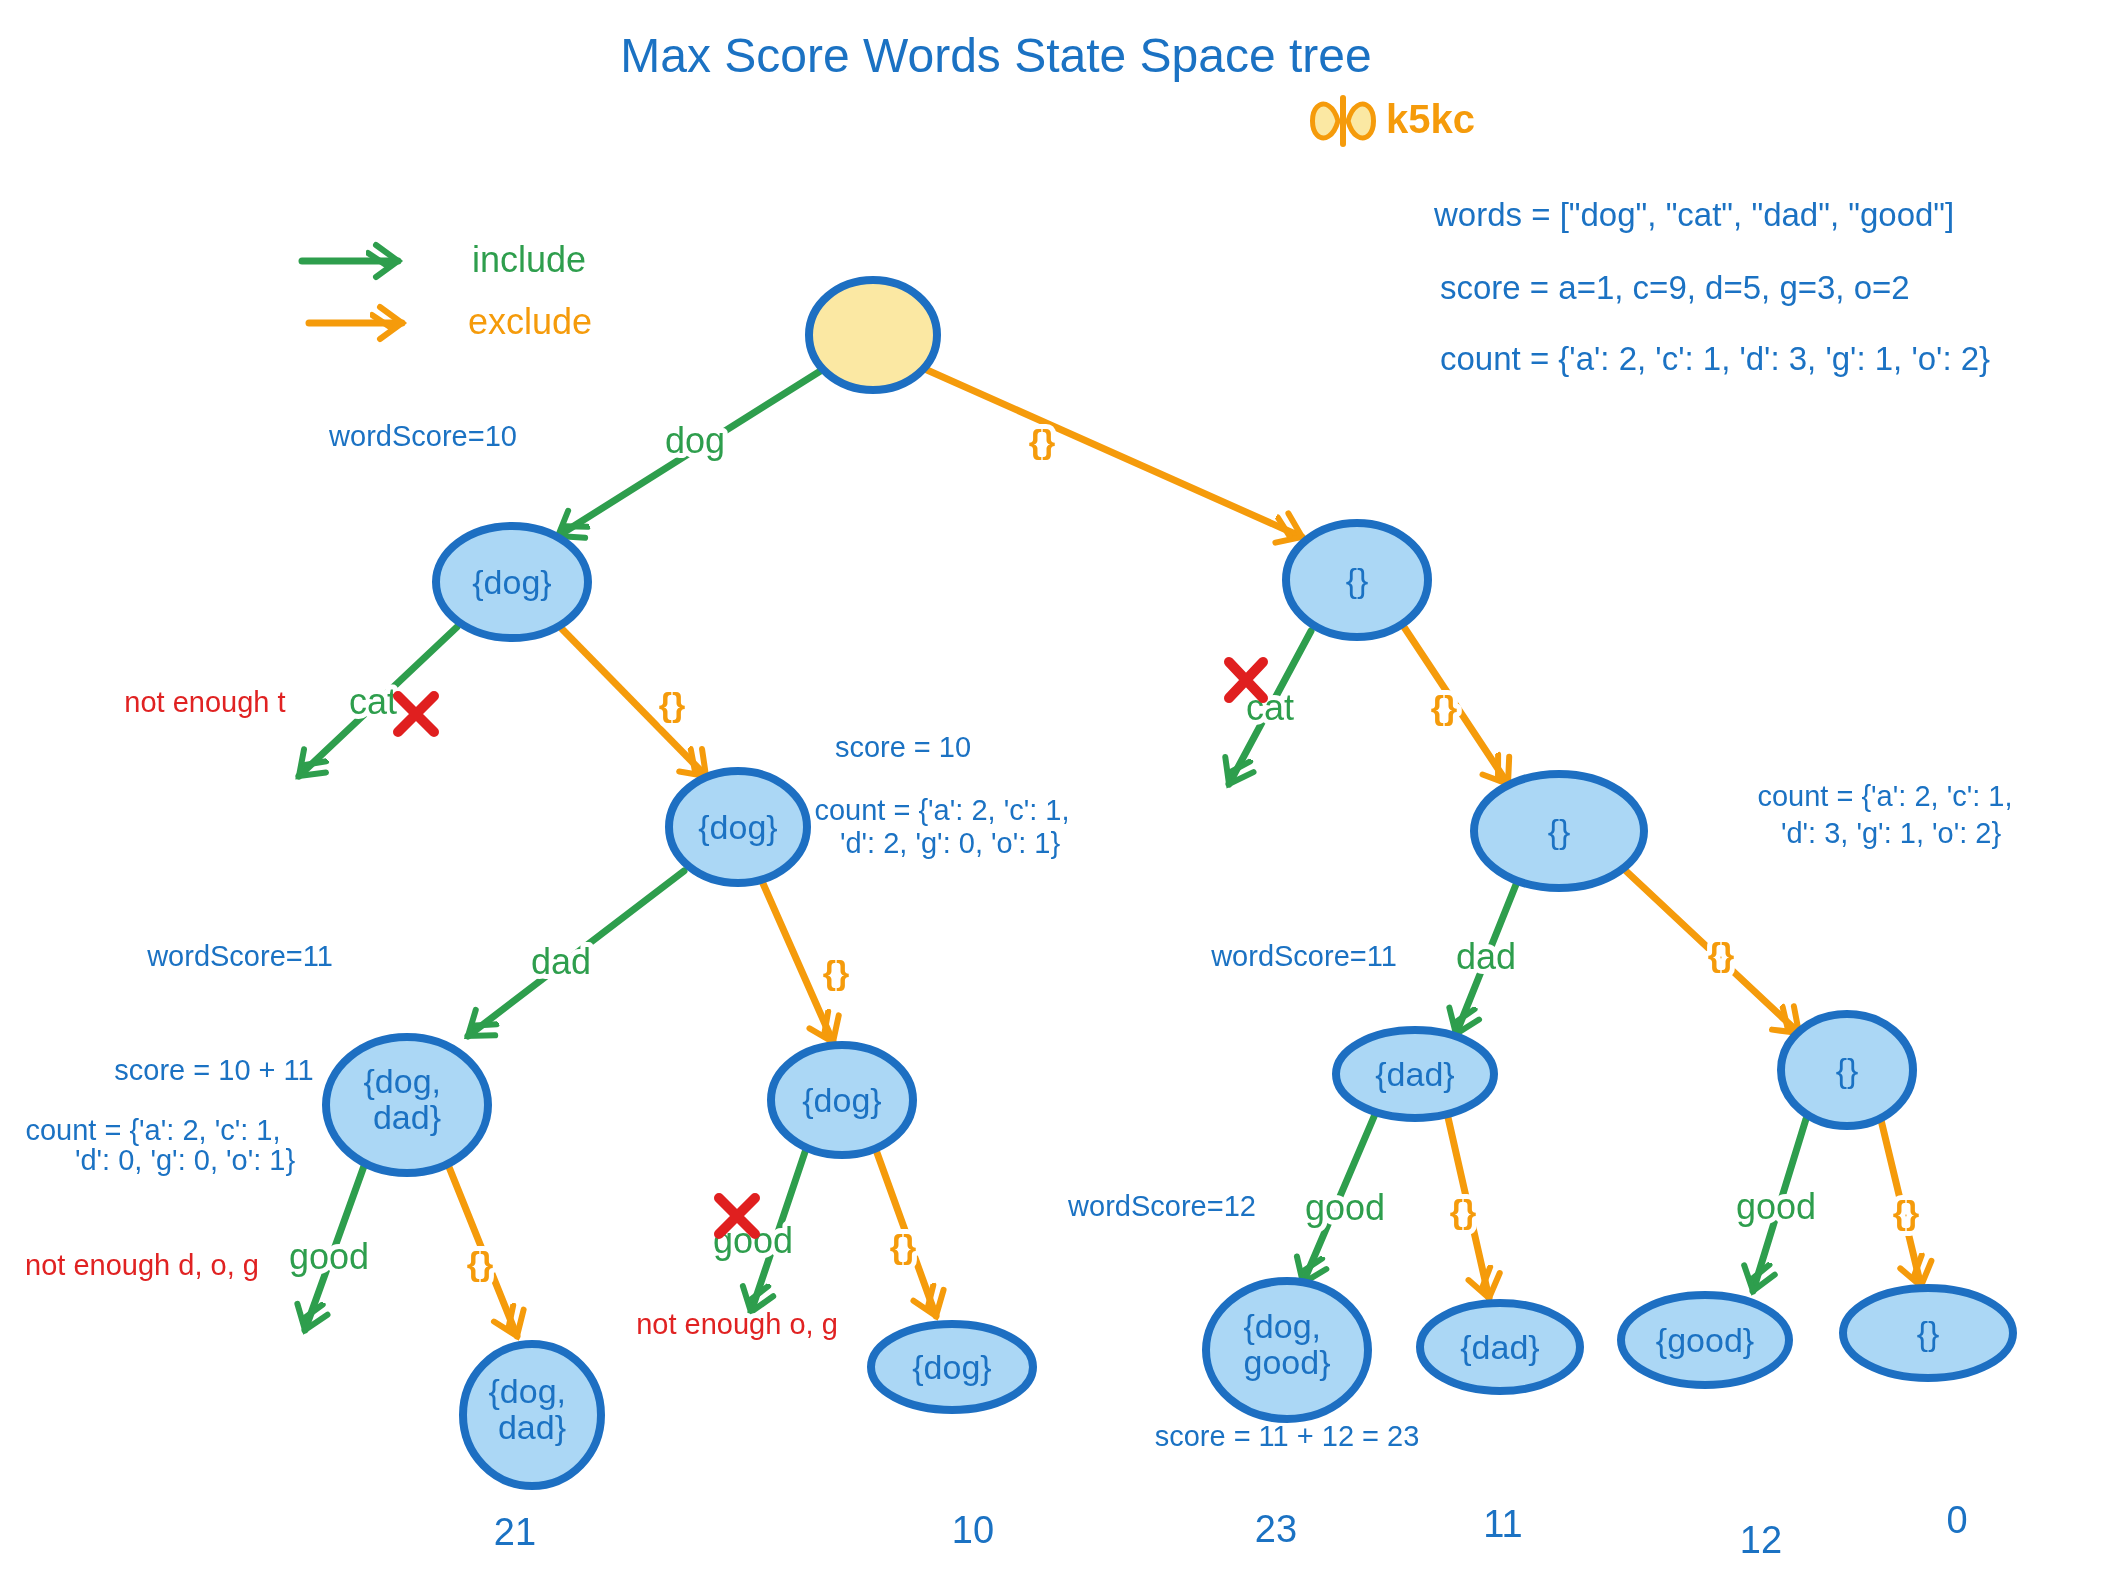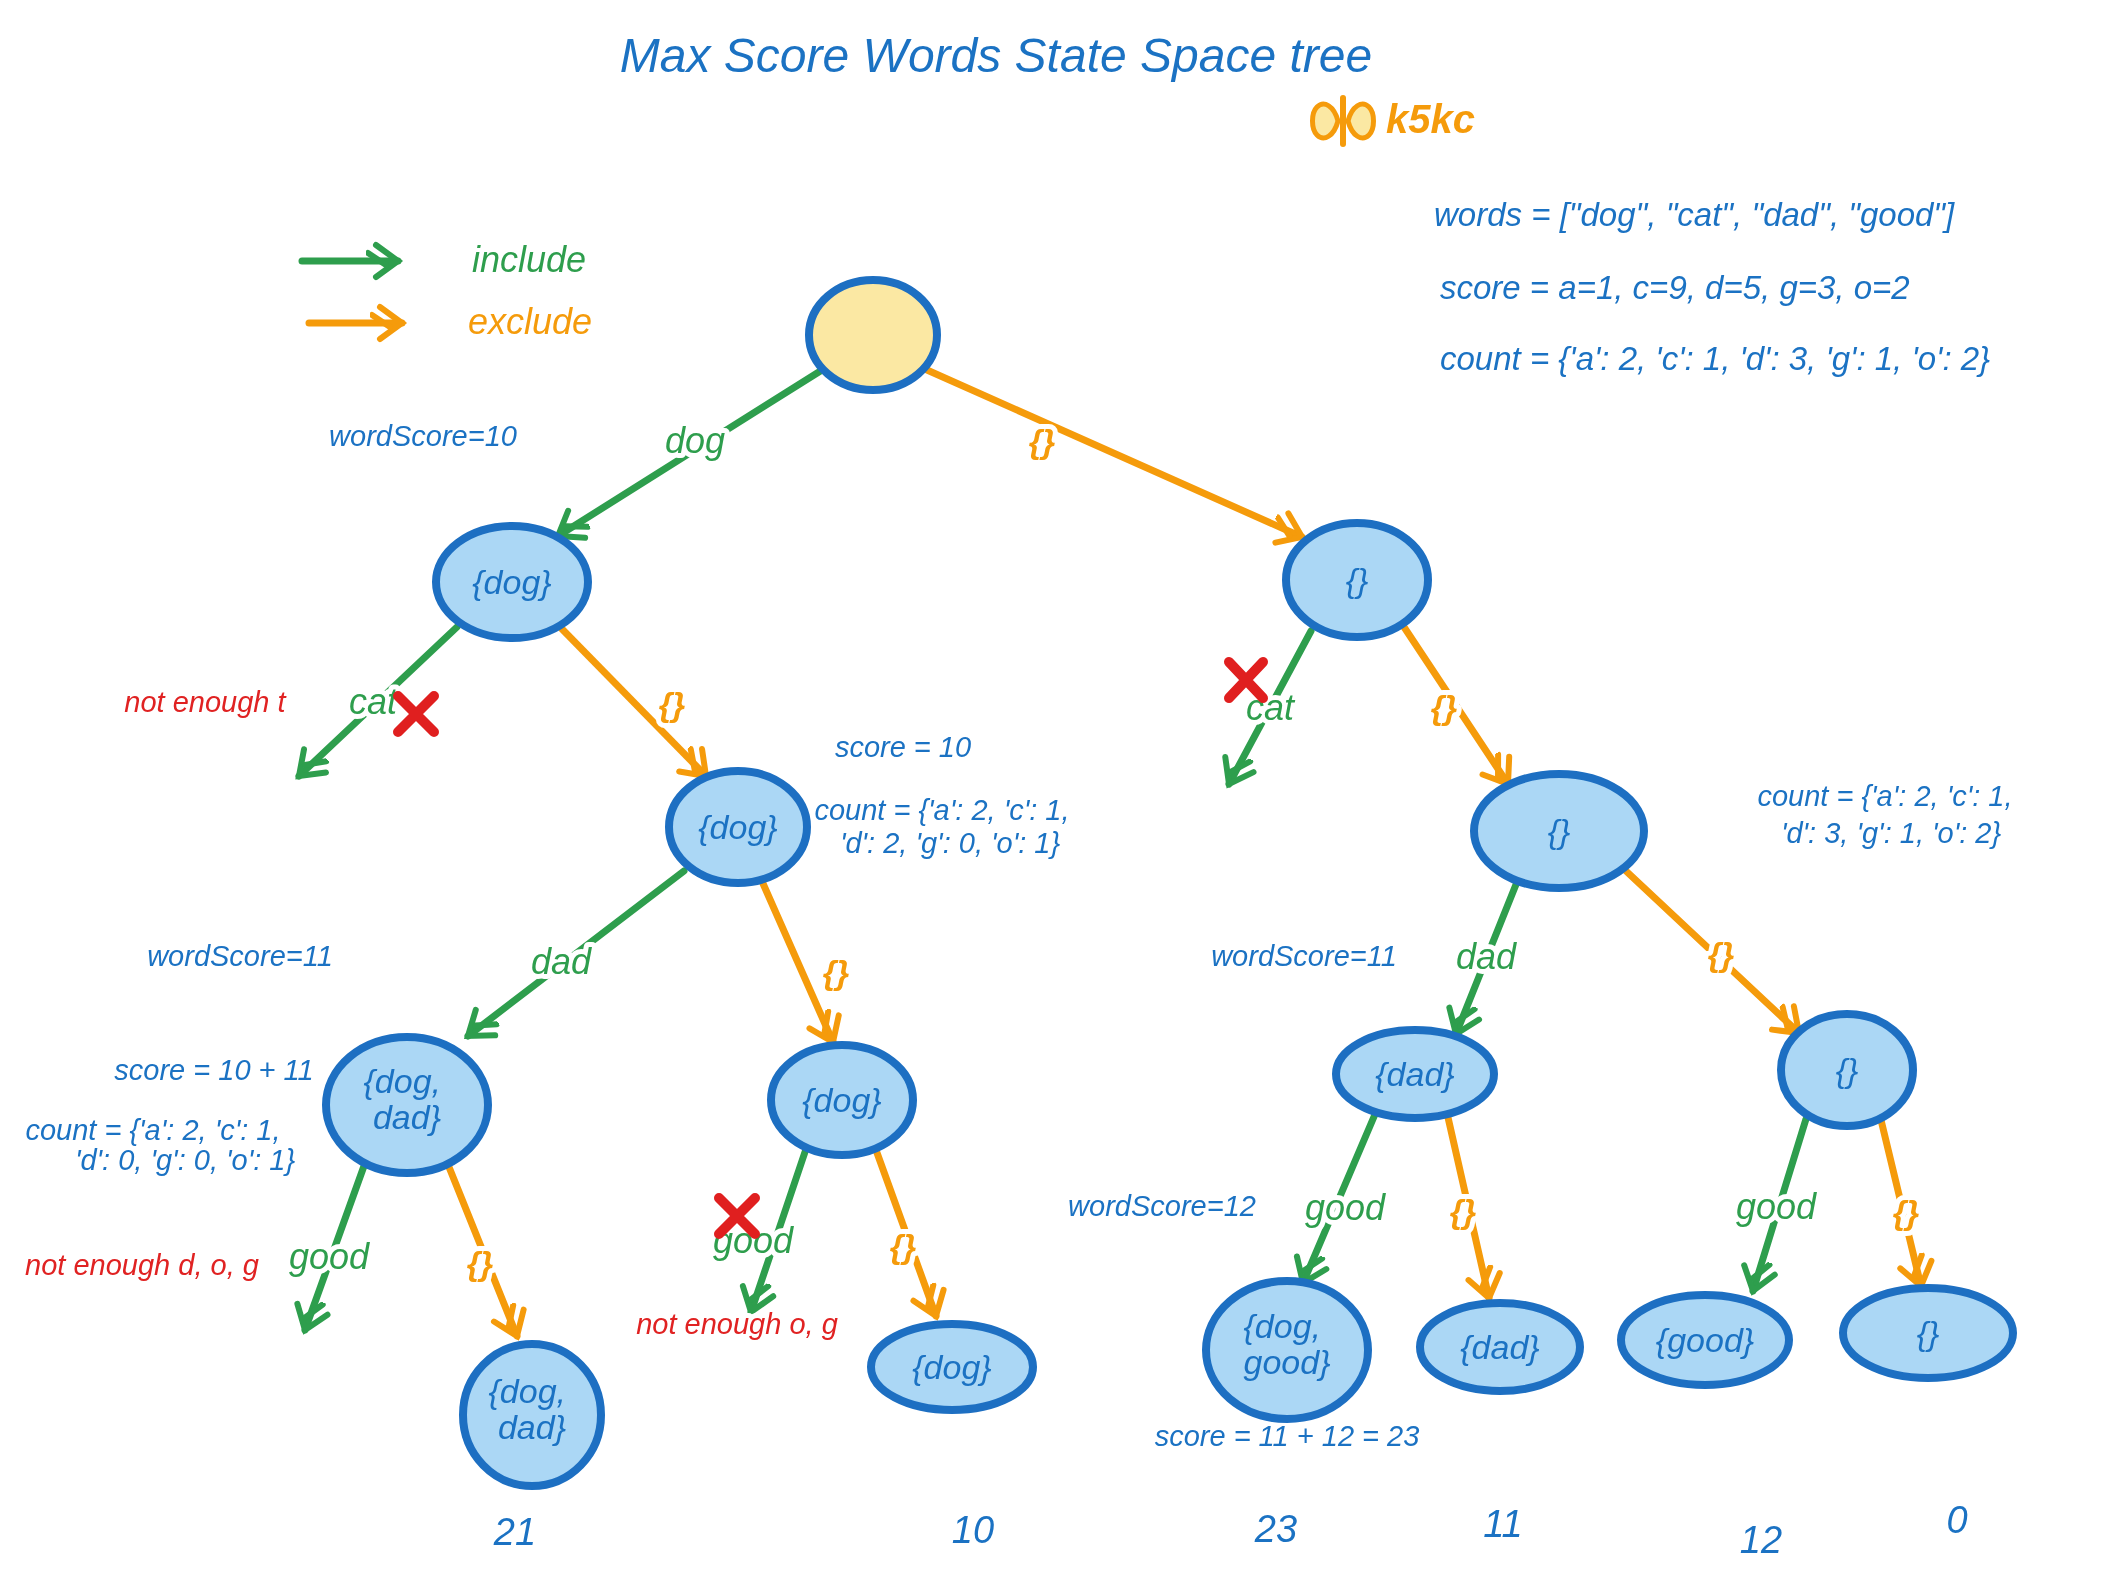--- a/index.html
+++ b/index.html
@@ -1,16 +1,16 @@
 <!DOCTYPE html>
 <html><head>
 <meta charset="utf-8">
 <style>
   html,body{margin:0;padding:0;background:#ffffff;}
-  .stage{position:relative;width:2125px;height:1576px;background:#fff;overflow:hidden;font-style:italic;}
+  .stage{position:relative;width:2125px;height:1576px;background:#fff;overflow:hidden;}
   svg{position:absolute;left:0;top:0;}
   text{font-family:"Liberation Sans", sans-serif;}
   .title{font-size:48px;fill:#1b72c3;}
   .logo-text{font-size:40px;font-weight:bold;fill:#f59b0b;}
   .info{font-size:33px;fill:#1b72c3;}
   .legend-label-g{font-size:36px;fill:#2e9e4d;}
   .legend-label-o{font-size:36px;fill:#f59b0b;}
   .edge{fill:none;stroke-width:7;stroke-linecap:round;}
   .eg{stroke:#2e9e4d;}
   .eo{stroke:#f59b0b;}

